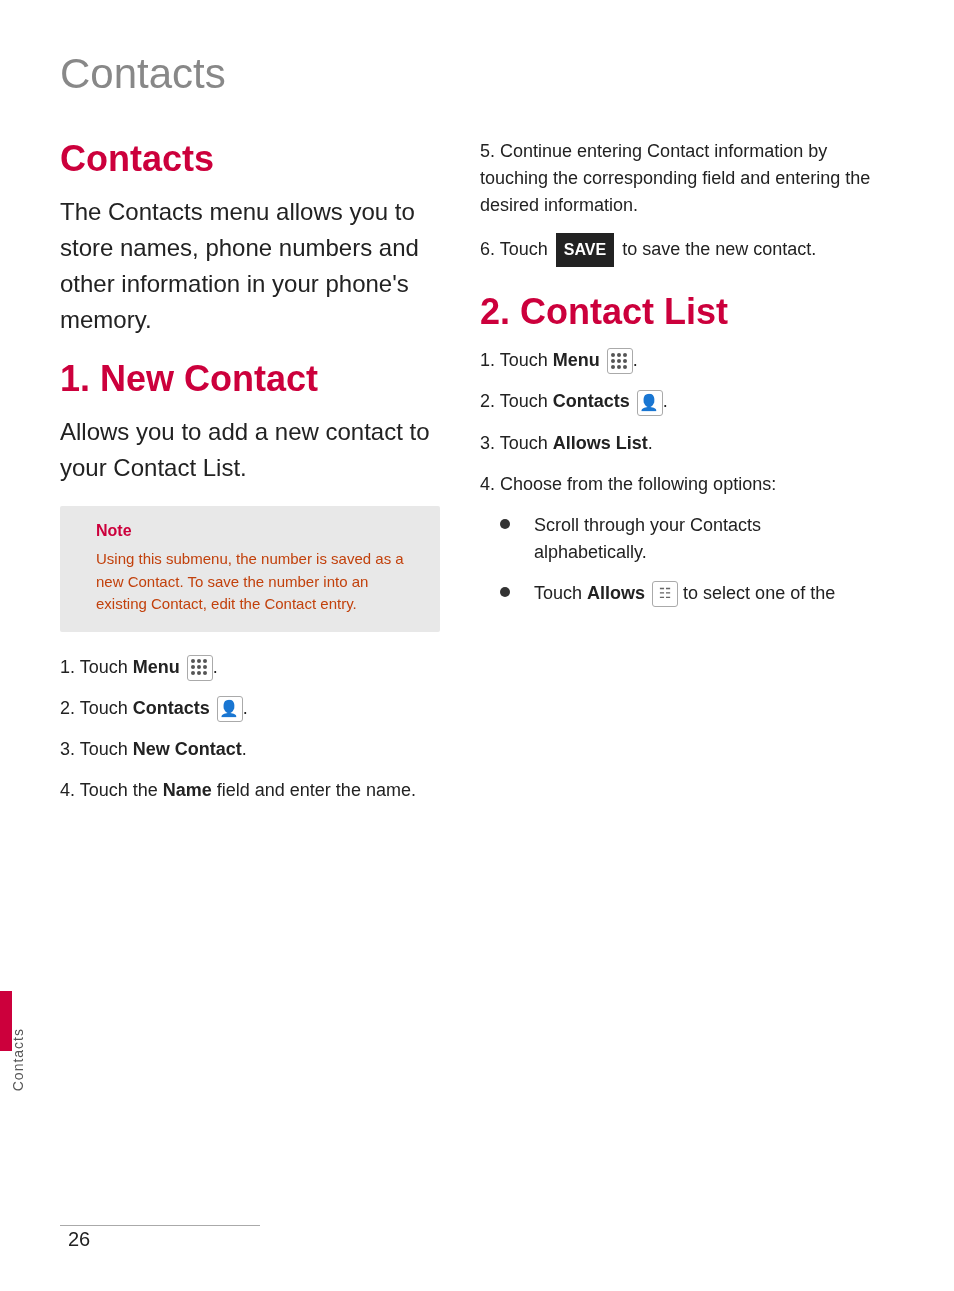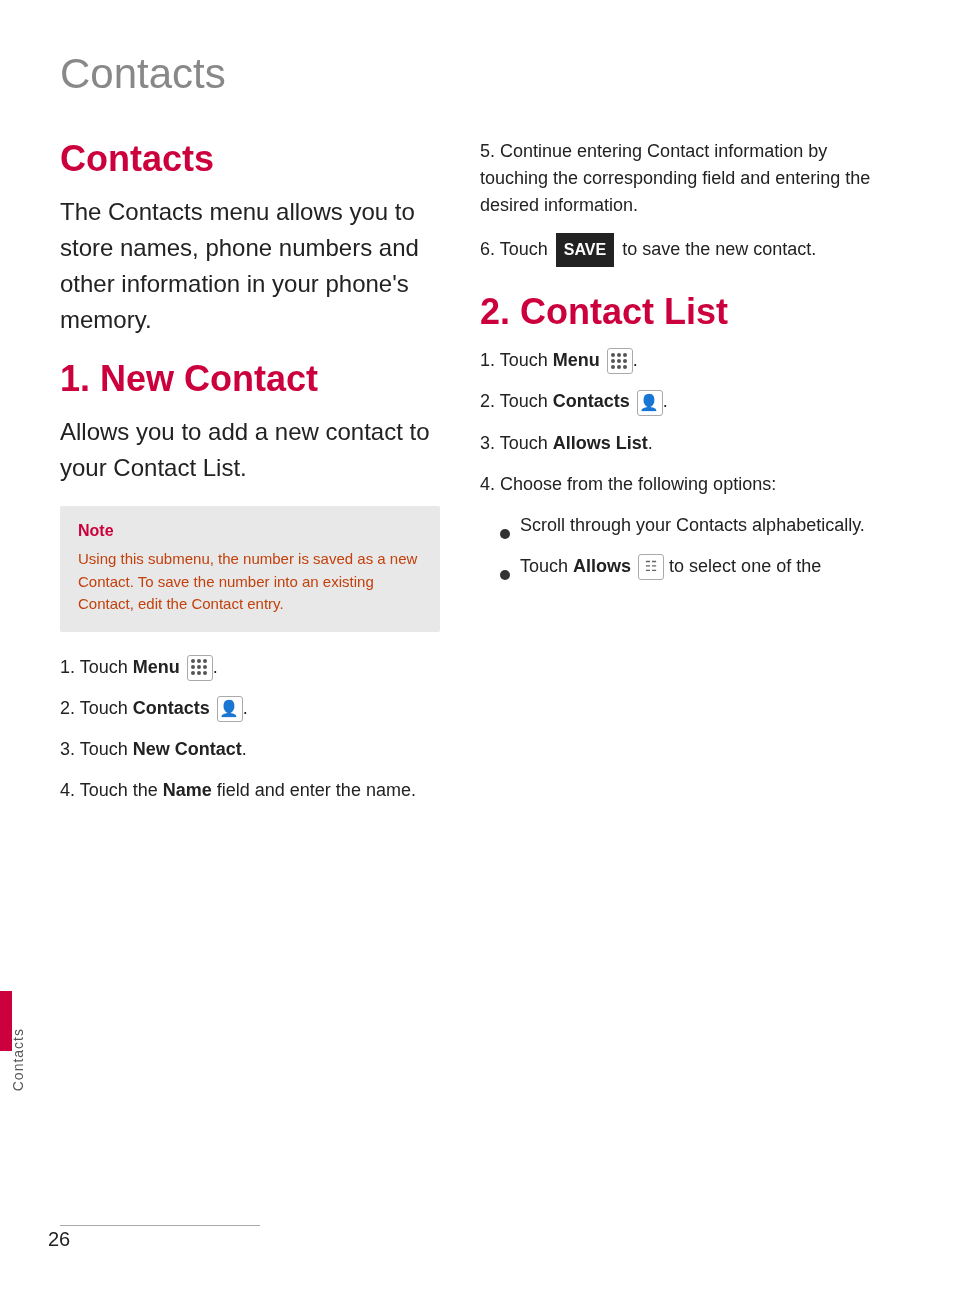--- a/index.html
+++ b/index.html
@@ -53,21 +53,21 @@
 
     .section-desc {
       font-size: 24px;
       color: #222;
       line-height: 1.5;
       margin-bottom: 20px;
     }
 
     .note-box {
       background: #e8e8e8;
-      padding: 16px 18px;
+      padding: 16px 36px;
       margin-bottom: 22px;
       border-radius: 2px;
     }
 
     .note-title {
       font-size: 16px;
       font-weight: bold;
       color: #cc003c;
       margin-bottom: 8px;
     }
@@ -159,22 +159,22 @@
       margin-left: 20px;
       margin-top: 10px;
     }
 
     .bullet-item {
       font-size: 18px;
       color: #222;
       line-height: 1.5;
       margin-bottom: 14px;
       display: flex;
-      align-items: flex-end;
-      gap: 10px;
+      align-items: flex-start;
+      gap: 24px;
     }
 
     .bullet-dot {
       width: 10px;
       height: 10px;
       background: #333;
       border-radius: 50%;
       flex-shrink: 0;
       margin-top: 7px;
     }
@@ -197,21 +197,21 @@
       left: 0;
       bottom: 240px;
       width: 12px;
       height: 60px;
       background: #cc003c;
     }
 
     .page-number {
       position: absolute;
       bottom: 40px;
-      left: 48px;
+      left: 68px;
       font-size: 20px;
       color: #222;
     }
 
     .divider-line {
       position: absolute;
       bottom: 65px;
       left: 60px;
       width: 200px;
       height: 1px;

